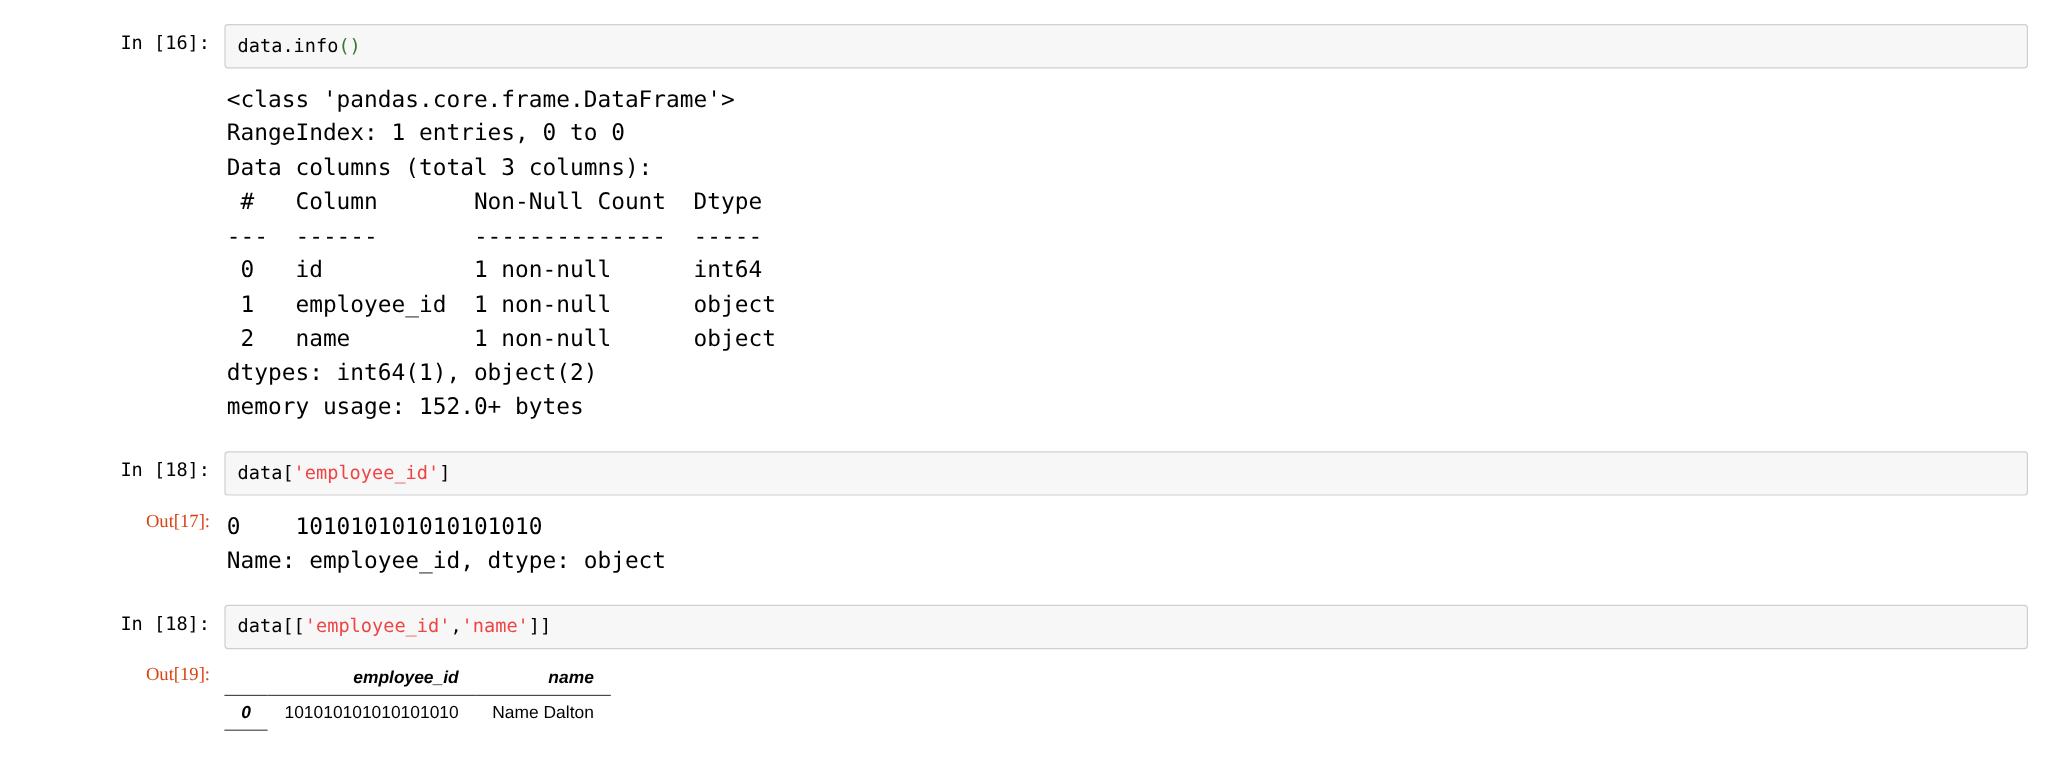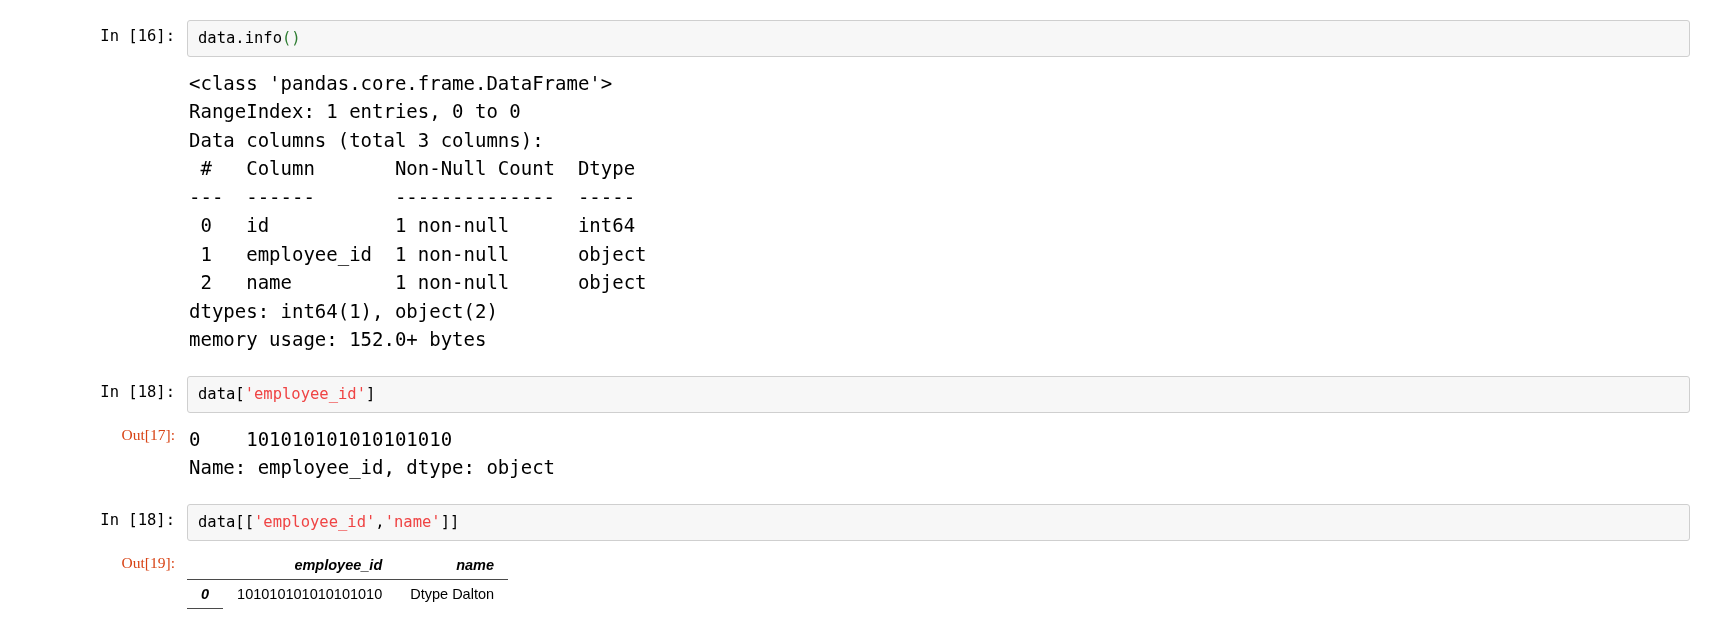--- a/index.html
+++ b/index.html
@@ -138,21 +138,21 @@
             <tr>
               <th></th>
               <th>employee_id</th>
               <th>name</th>
             </tr>
           </thead>
           <tbody>
             <tr>
               <th>0</th>
               <td>101010101010101010</td>
-              <td>Dtype Dalton</td>
+              <td>Name Dalton</td>
             </tr>
           </tbody>
         </table>
       </div>
     </div>
   </div>
 
 </div>
 
 </body></html>

